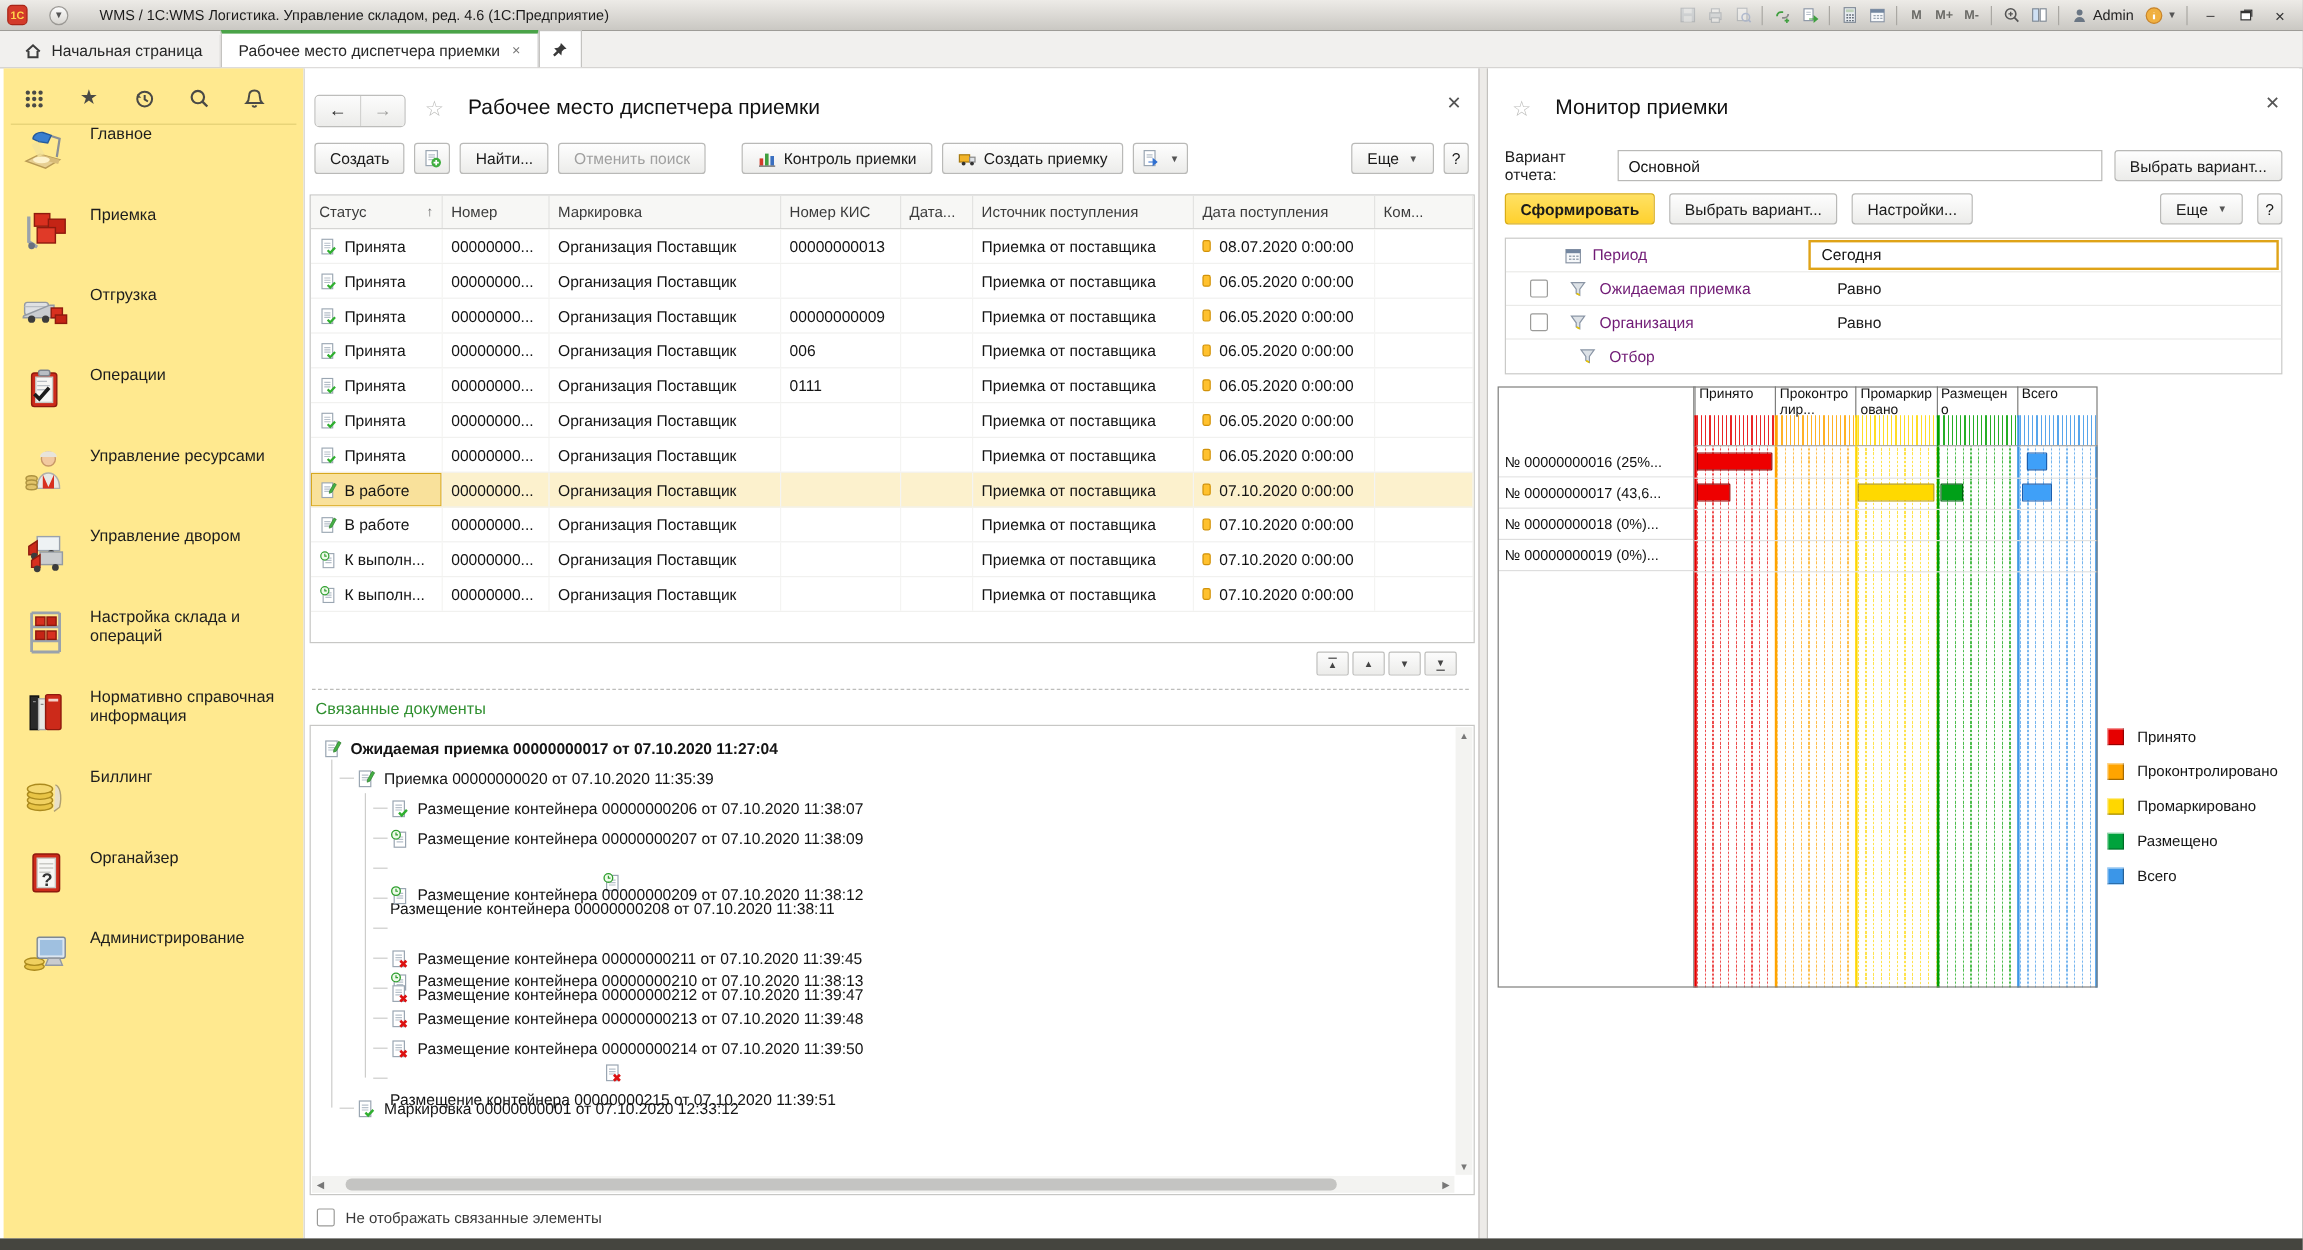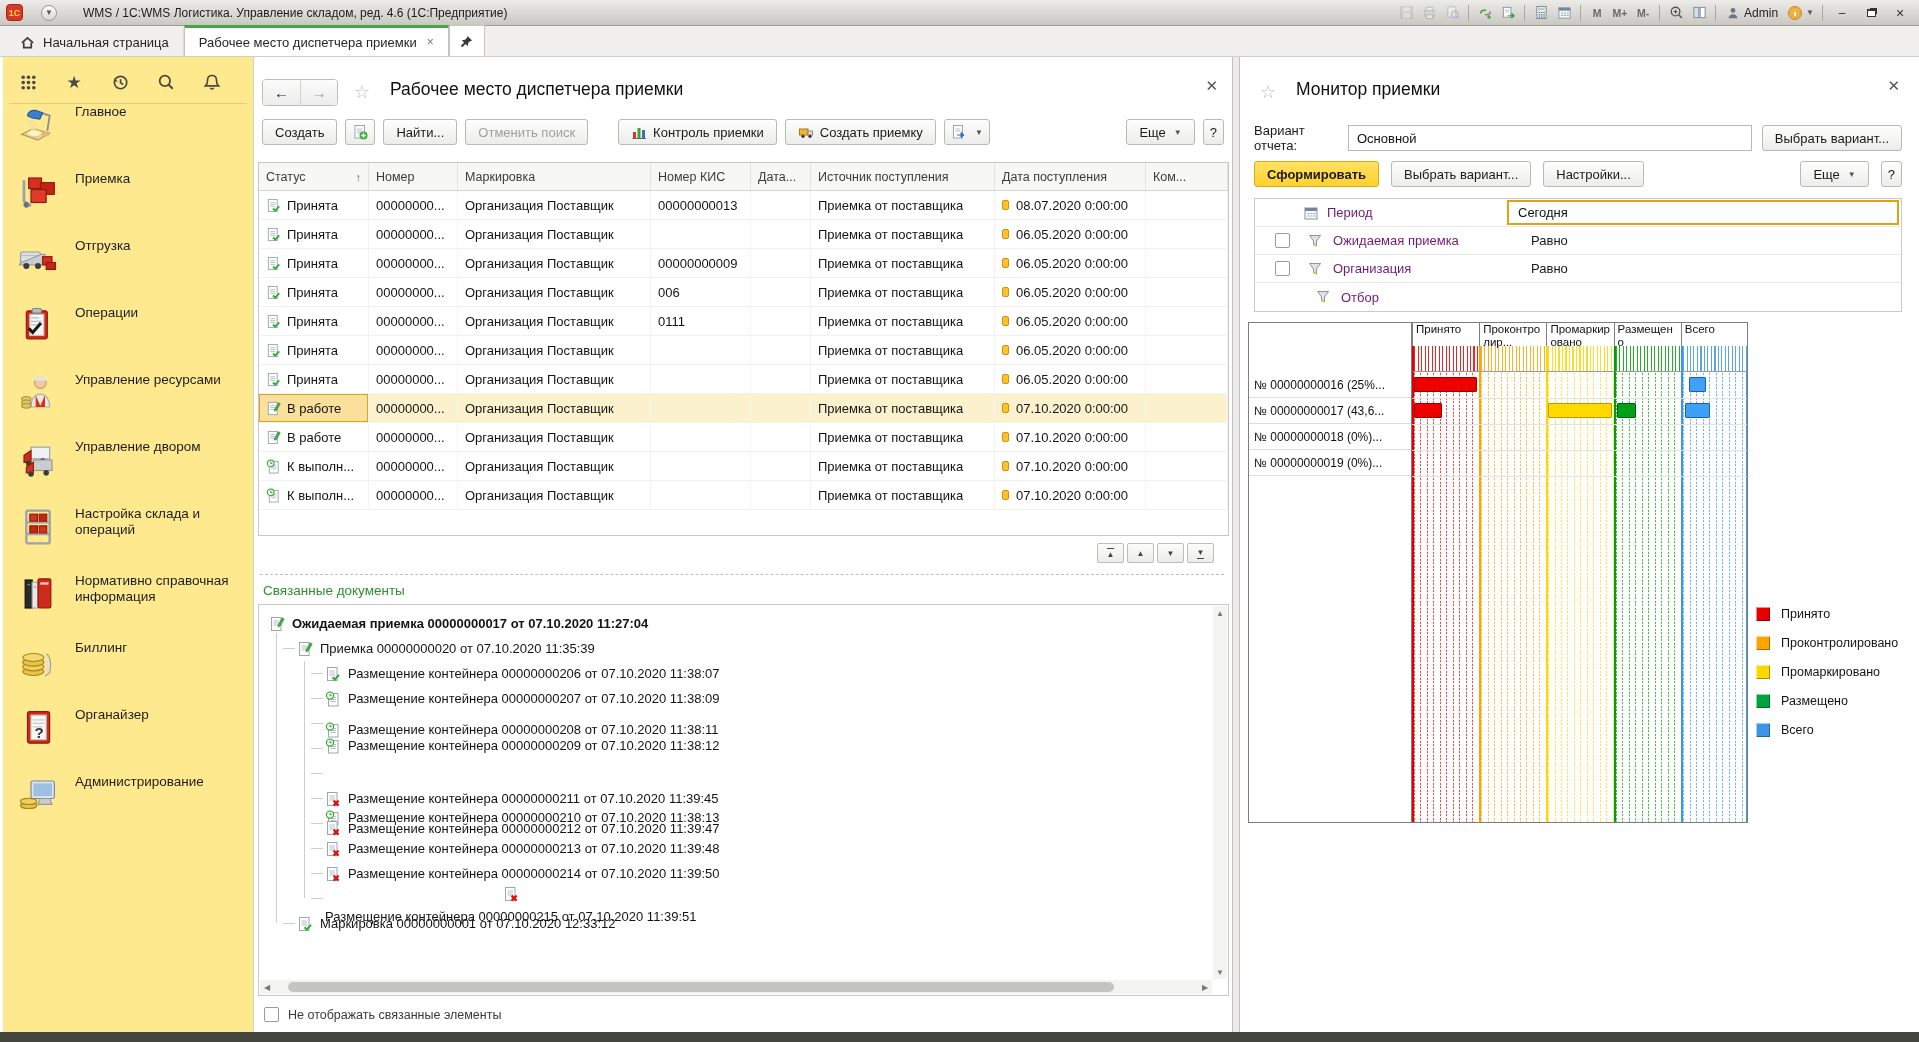--- a/index.html
+++ b/index.html
@@ -850,21 +850,21 @@
               <svg width="16" height="16" viewBox="0 0 16 16">
                 <rect x="3.5" y="2.5" width="9.5" height="12.5" fill="#fff" stroke="#9aa6b2"></rect>
                 <path d="M5.5 6.5h5.5M5.5 8.5h5.5M5.5 10.5h5.5" stroke="#b6c0ca" stroke-width="1"></path>
                 <circle cx="5" cy="4.6" r="3.6" fill="#eefbe9" stroke="#2f9f2f" stroke-width="1.1"></circle>
                 <path d="M5 2.7V4.7H6.7" stroke="#2f9f2f" stroke-width="1" fill="none"></path>
               </svg>
             </span>
             <span>Размещение контейнера 00000000207 от 07.10.2020 11:38:09</span>
           </div>
           <div class="tline" style="height: 1px; width: 12px; top: 93px; left: 52px;"></div>
-          <div class="tree-item" style="top: 112px; padding-left: 66px;">
+          <div class="tree-item" style="top: 122px; padding-left: 66px; flex-direction: column;">
             <span class="ticon">
               <svg width="16" height="16" viewBox="0 0 16 16">
                 <rect x="3.5" y="2.5" width="9.5" height="12.5" fill="#fff" stroke="#9aa6b2"></rect>
                 <path d="M5.5 6.5h5.5M5.5 8.5h5.5M5.5 10.5h5.5" stroke="#b6c0ca" stroke-width="1"></path>
                 <circle cx="5" cy="4.6" r="3.6" fill="#eefbe9" stroke="#2f9f2f" stroke-width="1.1"></circle>
                 <path d="M5 2.7V4.7H6.7" stroke="#2f9f2f" stroke-width="1" fill="none"></path>
               </svg>
             </span>
             <span>Размещение контейнера 00000000208 от 07.10.2020 11:38:11</span>
           </div>

